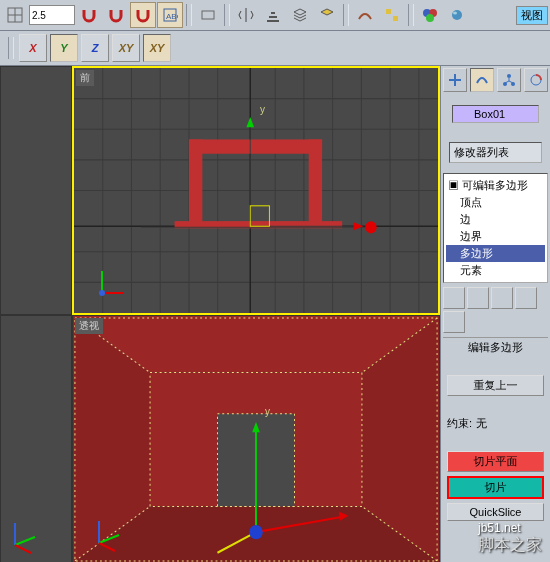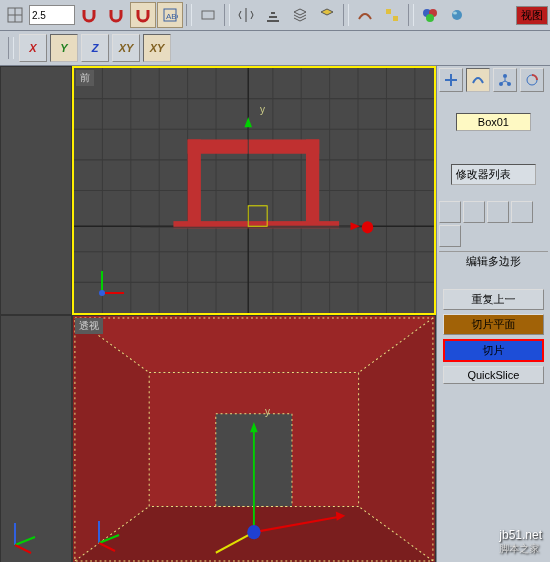--- a/index.html
+++ b/index.html
@@ -18,36 +18,36 @@
 .vp{flex:1;background:#494949;border:1px solid #333;position:relative;overflow:hidden}
 .vp.sel{border:2px solid #fff000}
 .vp-label{position:absolute;top:2px;left:2px;background:#5a5a5a;color:#d0d0d0;padding:1px 4px;font-size:10px}
 .grid{position:absolute;inset:0}
 .grid line{stroke:#3a3a3a;stroke-width:1}
 .grid .axis{stroke:#222;stroke-width:1.5}
 .sidepanel{flex:1;background:#c5ccd4;border-left:1px solid #7a8290;display:flex;flex-direction:column}
 .tabs{display:flex;gap:3px;padding:2px;background:#c5ccd4}
 .tab-icon{width:22px;height:22px;background:#c5ccd4;border:1px outset #ddd;display:flex;align-items:center;justify-content:center;cursor:pointer}
 .tab-icon.sel{background:#e8dcc0;border:1px inset #bbb}
-.obj-name{background:#fef9c3;border:1px inset #aaa;padding:2px 21px;margin:19px;font-size:11px}
-.drop{background:#d8dee4;border:1px inset #aaa;padding:2px 4px;margin:14px;font-size:11px}
+.obj-name{background:#c4b5fd;border:1px inset #aaa;padding:2px 21px;margin:11px;font-size:11px}
+.drop{background:#d8dee4;border:1px inset #aaa;padding:2px 4px;margin:8px;font-size:11px}
 .tree{background:#fff;border:1px inset #aaa;margin:2px;padding:3px 2px;font-size:11px;min-height:100px}
 .tree-item{padding:1px 2px 1px 14px;cursor:pointer;white-space:nowrap}
 .tree-item.root{padding-left:2px}
 .tree-item.sel{background:#4a5eaa;color:#fff}
 .mini-icons{display:flex;gap:2px;padding:2px;flex-wrap:wrap}
 .mini-btn{width:20px;height:20px;background:#c5ccd4;border:1px outset #ddd;cursor:pointer}
 .rollout{margin:2px;background:#c5ccd4}
 .roll-btn{background:#d0d6dc;border:1px outset #ddd;padding:2px 4px;margin:4px;text-align:center;cursor:pointer;font-size:11px}
 .roll-row{display:flex;align-items:center;gap:4px;padding:16px 4px;font-size:11px}
-.roll-btn.hl{border:2px solid #ff0000;background:#1d4ed8}
+.roll-btn.hl{border:2px solid #ff0000;background:#14b8a6}
 .chk{width:12px;height:12px}
 .watermark{position:absolute;right:8px;bottom:6px;color:#fff;font-size:12px;text-shadow:1px 1px 2px #000}
-.watermark .sub{font-size:10px;color:#ddd}
-.dropdown-stub{background:#b91c1c;border:1px solid #888;padding:1px 4px;font-size:11px;margin-left:auto}
+.watermark .sub{font-size:16px;color:#ddd}
+.dropdown-stub{background:#7dd3fc;border:1px solid #888;padding:1px 4px;font-size:11px;margin-left:auto}
 svg{display:block}
 </style>
 </head>
 <body>
 
 <div class="toolbar">
   <div class="tb-btn">
       <svg width="16" height="16">
         <rect x="1" y="1" width="14" height="14" fill="none" stroke="#666"></rect>
         <line x1="1" y1="8" x2="15" y2="8" stroke="#666"></line>
@@ -270,33 +270,45 @@
         </div>
       <div class="tab-icon">
           <svg width="14" height="14">
             <circle cx="7" cy="7" r="5" fill="none" stroke="#3a70c0"></circle>
             <path d="M7 2a5 5 0 015 5" stroke="#c04040" stroke-width="2" fill="none"></path>
           </svg>
         </div>
     </div>
     <div class="obj-name">Box01</div>
     <div class="drop">修改器列表</div>
+    <div class="tree">
+      <div class="tree-item root">▣ <span>可编辑多边形</span></div>
+      <div class="tree-item">顶点</div>
+      <div class="tree-item">边</div>
+      <div class="tree-item">边界</div>
+      <div class="tree-item sel">多边形</div>
+      <div class="tree-item">元素</div>
+    </div>
     <div class="mini-icons">
       <div class="mini-btn"></div>
       <div class="mini-btn"></div>
       <div class="mini-btn"></div>
       <div class="mini-btn"></div>
       <div class="mini-btn"></div>
     </div>
     <div class="rollout">
       <div class="roll-row" style="justify-content:center;border-top:1px solid #999;padding-top:2px">
           <span>编辑多边形</span>
         </div>
       <div class="roll-btn">重复上一</div>
-      <div class="roll-btn" style="background:#a16207">切片平面</div>
+      <div class="roll-row">
+          <span>约束:</span>
+          <span>无</span>
+        </div>
+      <div class="roll-btn" style="background:#ef4444">切片平面</div>
       <div class="roll-btn hl">切片</div>
       <div class="roll-btn">QuickSlice</div>
     </div>
   </div>
 </div>
 
 <div class="watermark">
   <div>jb51.net</div>
   <div class="sub">脚本之家</div>
 </div>

